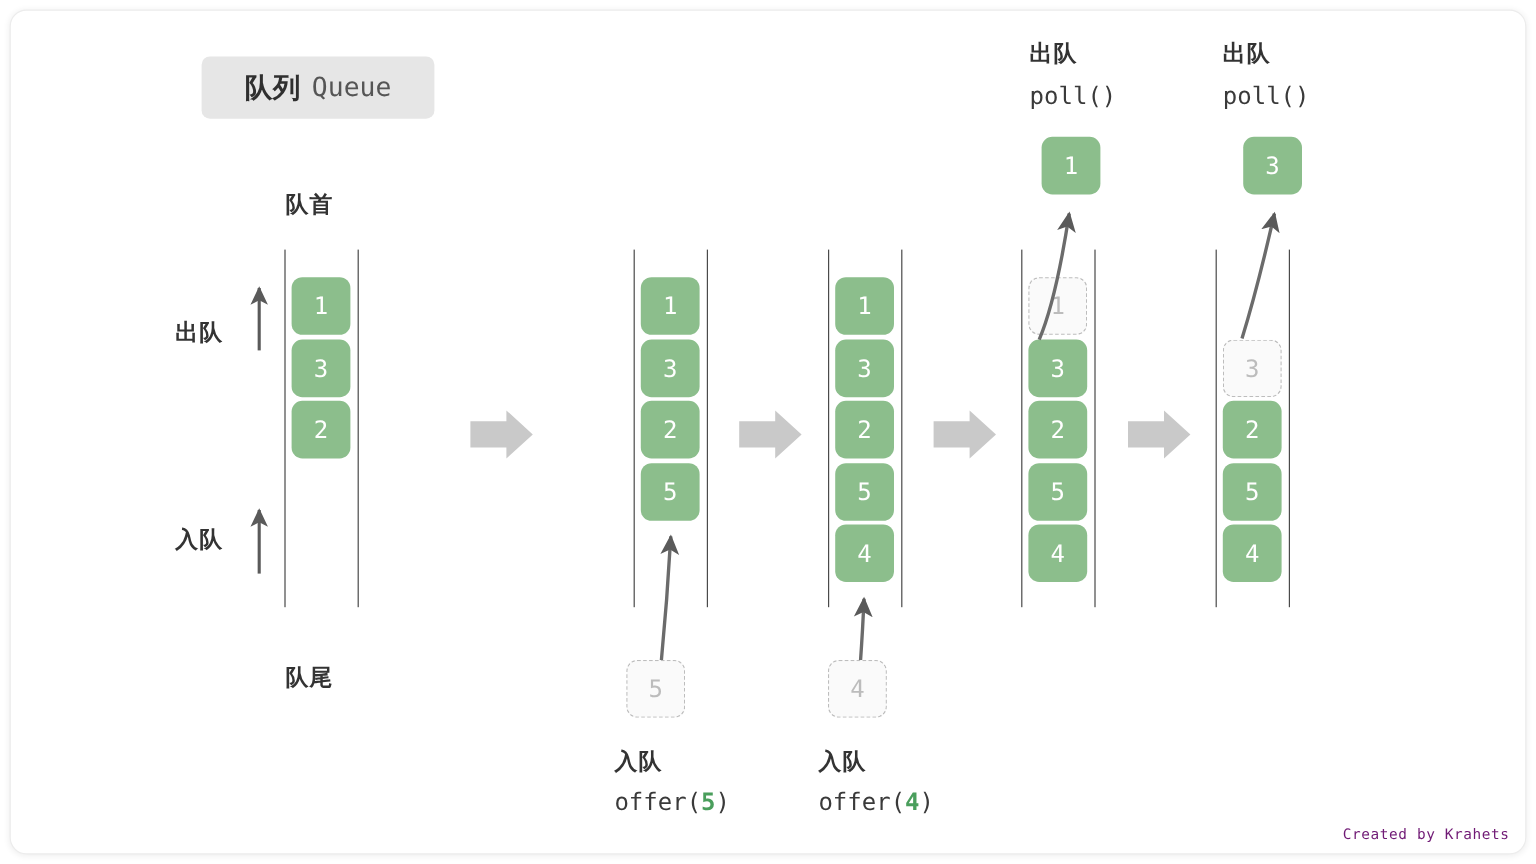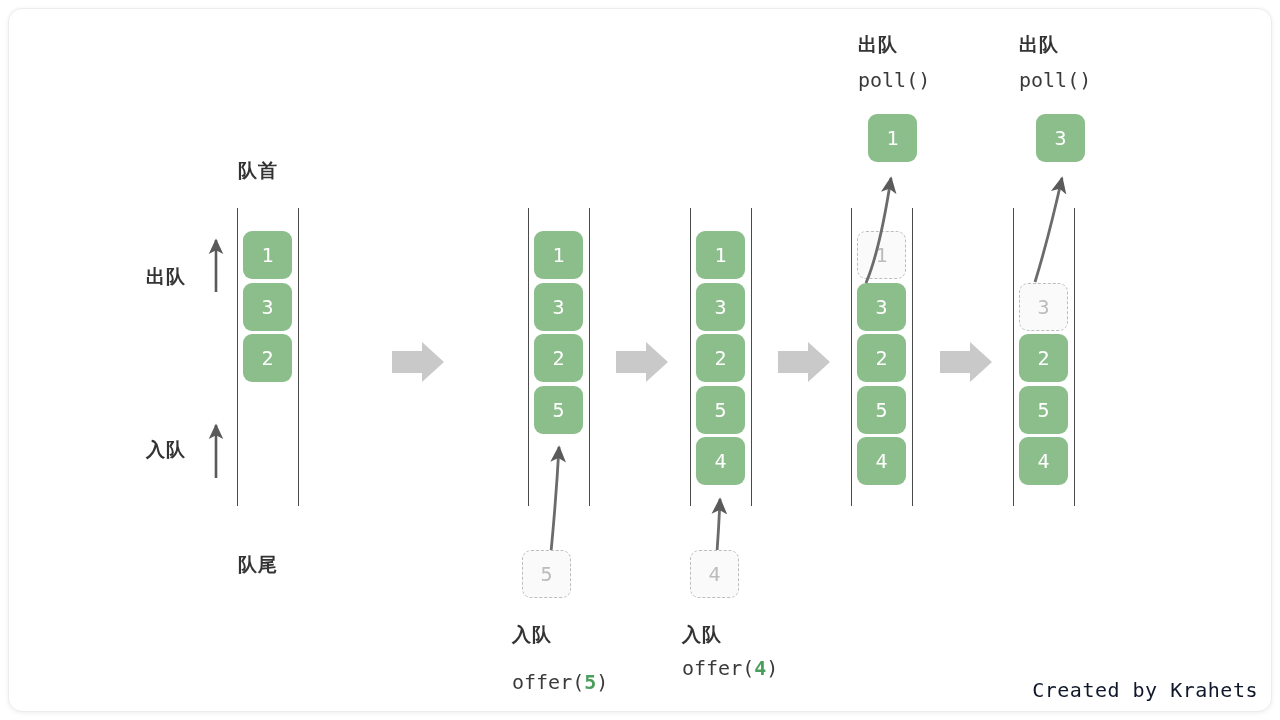--- a/index.html
+++ b/index.html
@@ -129,32 +129,36 @@
     left: 0; top: 0;
     width: 1280px; height: 720px;
     pointer-events: none;
   }
 
   
   #credit {
     position: absolute;
     right: 22px;
     bottom: 18px;
-    font-size: 20px;
-    color: #0f172a;
+    font-size: 12px;
+    color: #701a75;
     font-family: "DejaVu Sans Mono", "Liberation Mono", monospace;
     letter-spacing: 0.5px;
   }
 </style>
 </head>
 <body>
 
 <div id="stage">
   <div id="card"></div>
 
+  <div id="title-badge">
+    <span class="cn">队列</span>
+    <span class="en">Queue</span>
+  </div>
 
   <div class="abs cn-label" style="left:238px; top:158px;">队首</div>
   <div class="abs cn-label" style="left:238px; top:552px;">队尾</div>
   <div class="abs cn-label" style="left:146px; top:264px;">出队</div>
   <div class="abs cn-label" style="left:146px; top:437px;">入队</div>
 
   <div class="queue-col" id="col0" style="left:237px; top:208px;">
     <div class="rail left"></div>
     <div class="rail right"></div>
   <div class="cell filled" style="top: 23px;">1</div>
@@ -164,21 +168,21 @@
 
   <div class="queue-col" id="col1" style="left:528px; top:208px;">
     <div class="rail left"></div>
     <div class="rail right"></div>
   <div class="cell filled" style="top: 23px;">1</div>
       <div class="cell filled" style="top: 74.5px;">3</div>
       <div class="cell filled" style="top: 126px;">2</div>
       <div class="cell filled" style="top: 177.5px;">5</div>
     </div>
   <div class="abs cn-label" style="left:512px; top:622px;">入队</div>
-  <div class="abs mono-label" style="left:512px; top:656px;margin-top:14px;"><span>offer(</span><span class="num">5</span><span>)</span></div>
+  <div class="abs mono-label" style="left:512px; top:656px;"><span>offer(</span><span class="num">5</span><span>)</span></div>
 
   <div class="queue-col" id="col2" style="left:690px; top:208px;">
     <div class="rail left"></div>
     <div class="rail right"></div>
   <div class="cell filled" style="top: 23px;">1</div>
       <div class="cell filled" style="top: 74.5px;">3</div>
       <div class="cell filled" style="top: 126px;">2</div>
       <div class="cell filled" style="top: 177.5px;">5</div>
       <div class="cell filled" style="top: 229px;">4</div>
     </div>

